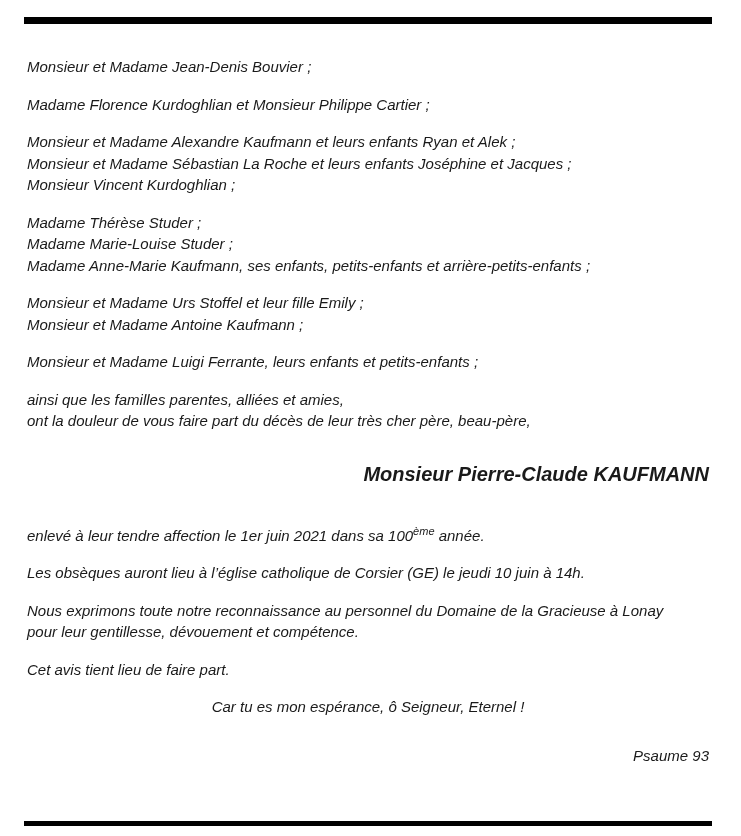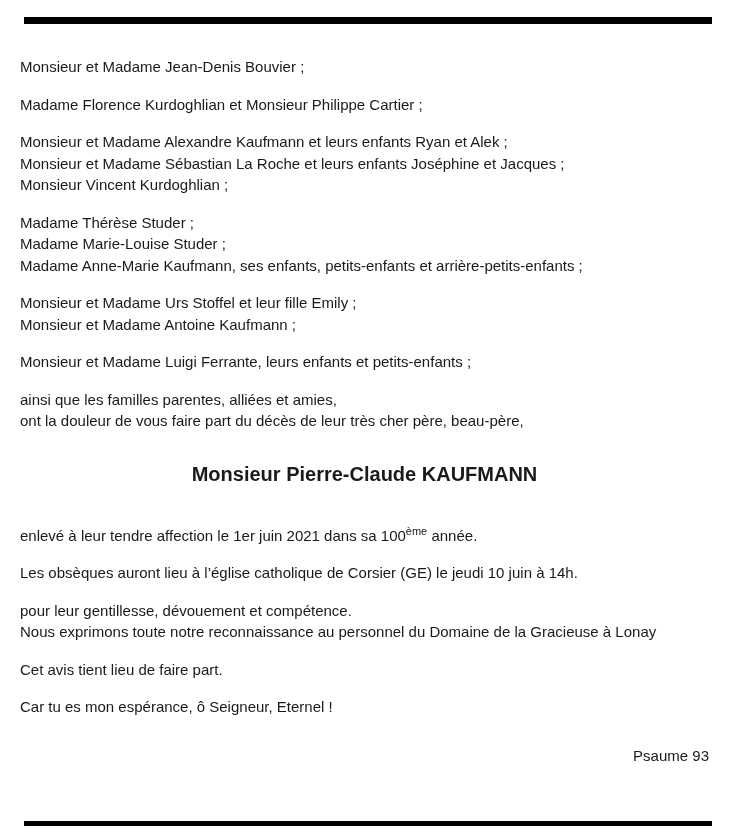--- a/index.html
+++ b/index.html
@@ -21,46 +21,47 @@
     position: absolute;
     left: 24px;
     width: 688px;
     background: #000000;
   }
   .rule-top { top: 17px; height: 7px; }
   .rule-bottom { top: 821px; height: 5px; }
   .content {
     position: absolute;
     top: 56px;
-    left: 20px;
+    left: 27px;
     right: 32px;
+    font-style: italic;
   }
   .para {
     margin: 0 0 16px 0;
     font-size: 15px;
     line-height: 21.5px;
     text-align: left;
     white-space: nowrap;
   }
   .line { display: block; }
   .deceased-title {
     margin: 29px 0 38px 0;
     font-size: 20px;
     line-height: 26px;
     font-weight: bold;
-    text-align: center;
+    text-align: right;
     white-space: nowrap;
   }
   .para sup {
     font-size: 11px;
     line-height: 0;
     vertical-align: super;
   }
   .quote {
-    text-align: left;
+    text-align: center;
     margin-bottom: 16px;
   }
   .psalm-ref {
     text-align: right;
     margin-top: 27px;
     margin-bottom: 0;
   }
 </style>
 </head>
 <body>
@@ -109,22 +110,22 @@
 
     <p class="para">
       <span>enlevé à leur tendre affection le 1er juin 2021 dans sa 100</span><sup>ème</sup><span> année.</span>
     </p>
 
     <p class="para">
       <span class="line">Les obsèques auront lieu à l’église catholique de Corsier (GE) le jeudi 10 juin à 14h.</span>
     </p>
 
     <p class="para">
+      <span class="line">Nous exprimons toute notre reconnaissance au personnel du Domaine de la Gracieuse à Lonay</span>
       <span class="line">pour leur gentillesse, dévouement et compétence.</span>
-      <span class="line">Nous exprimons toute notre reconnaissance au personnel du Domaine de la Gracieuse à Lonay</span>
     </p>
 
     <p class="para">
       <span class="line">Cet avis tient lieu de faire part.</span>
     </p>
 
     <p class="para quote">
       <span class="line">Car tu es mon espérance, ô Seigneur, Eternel !</span>
     </p>
 

